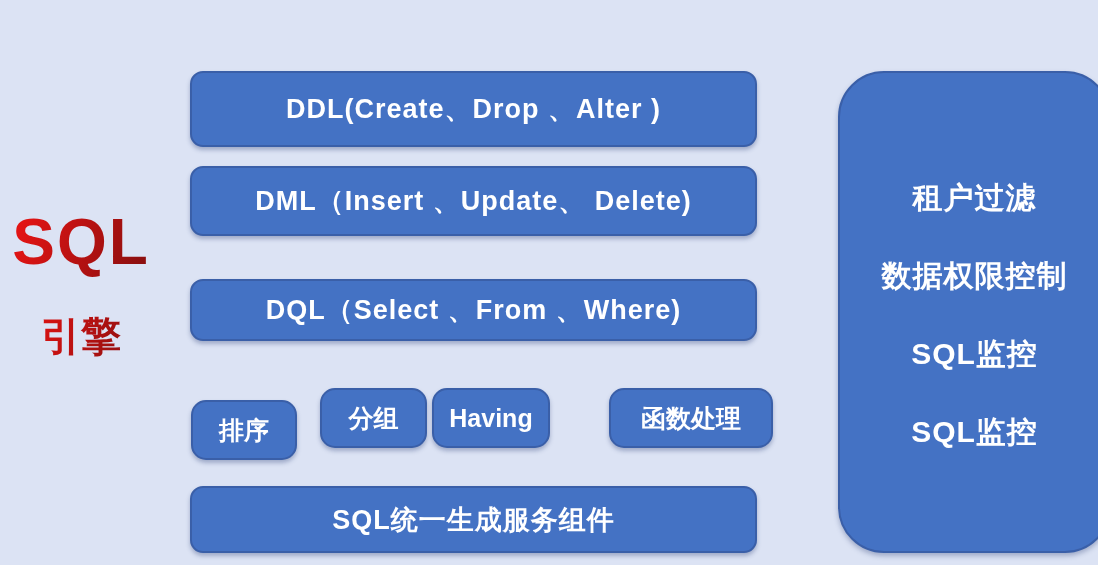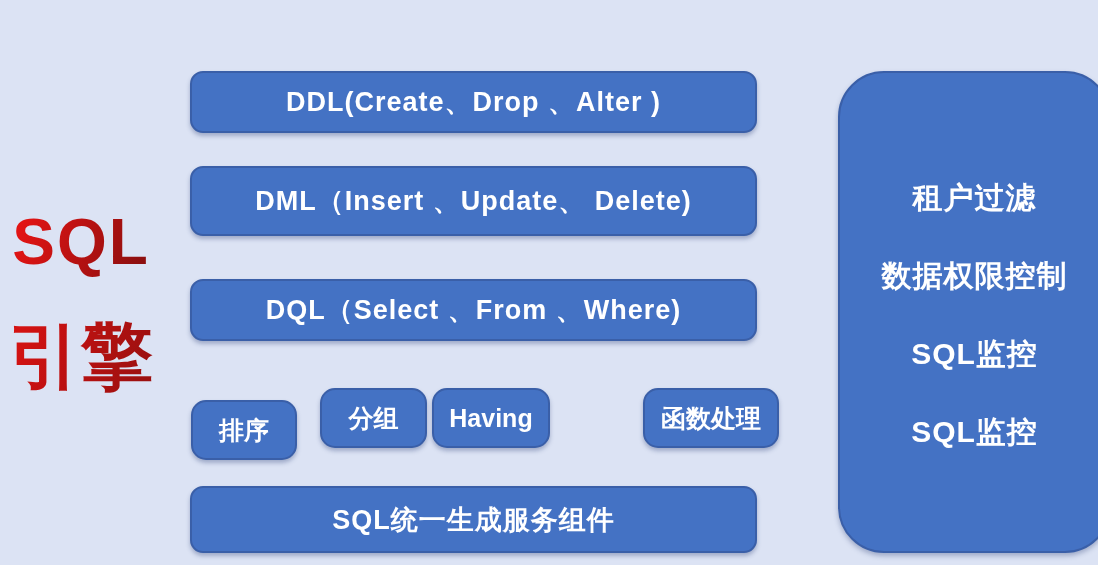--- a/index.html
+++ b/index.html
@@ -30,49 +30,49 @@
   .title .line1 {
     font-size: 64px;
     letter-spacing: 2px;
     background: linear-gradient(110deg, #e21414 10%, #8e0f0f 90%);
     -webkit-background-clip: text;
     background-clip: text;
     -webkit-text-fill-color: transparent;
     color: #c00000;
   }
   .title .line2 {
-    font-size: 72px;
+    font-size: 40px;
     background: linear-gradient(110deg, #d41212 10%, #9c1010 90%);
     -webkit-background-clip: text;
     background-clip: text;
     -webkit-text-fill-color: transparent;
     color: #c00000;
   }
   .box {
     position: absolute;
     background: #4472c4;
     border: 2px solid #3a5fa8;
     border-radius: 13px;
     box-shadow: 0 3px 4px rgba(45, 65, 120, 0.35);
     display: flex;
     align-items: center;
     justify-content: center;
     color: #ffffff;
     font-weight: bold;
     box-sizing: border-box;
   }
   .wide { left: 190px; width: 567px; font-size: 27px; letter-spacing: 1px; }
-  .box-ddl { top: 71px;  height: 62px; }
+  .box-ddl { top: 71px;  height: 76px; }
   .box-dml { top: 166px; height: 70px; }
   .box-dql { top: 279px; height: 62px; }
   .small { top: 388px; height: 60px; font-size: 25px; border-radius: 15px; }
   .box-sort  { left: 191px; width: 106px; margin-top: 12px; }
   .box-group { left: 320px; width: 107px; }
   .box-having{ left: 432px; width: 118px; }
-  .box-func  { left: 643px; width: 136px; }
+  .box-func  { left: 609px; width: 164px; }
   .box-gen   { top: 486px; height: 67px; font-size: 27px; }
   .panel {
     position: absolute;
     left: 790px; top: 71px;
     width: 273px; height: 482px;
     background: #4472c4;
     border: 2px solid #3a5fa8;
     border-radius: 46px;
     box-shadow: 0 3px 5px rgba(45, 65, 120, 0.35);
     box-sizing: border-box;

